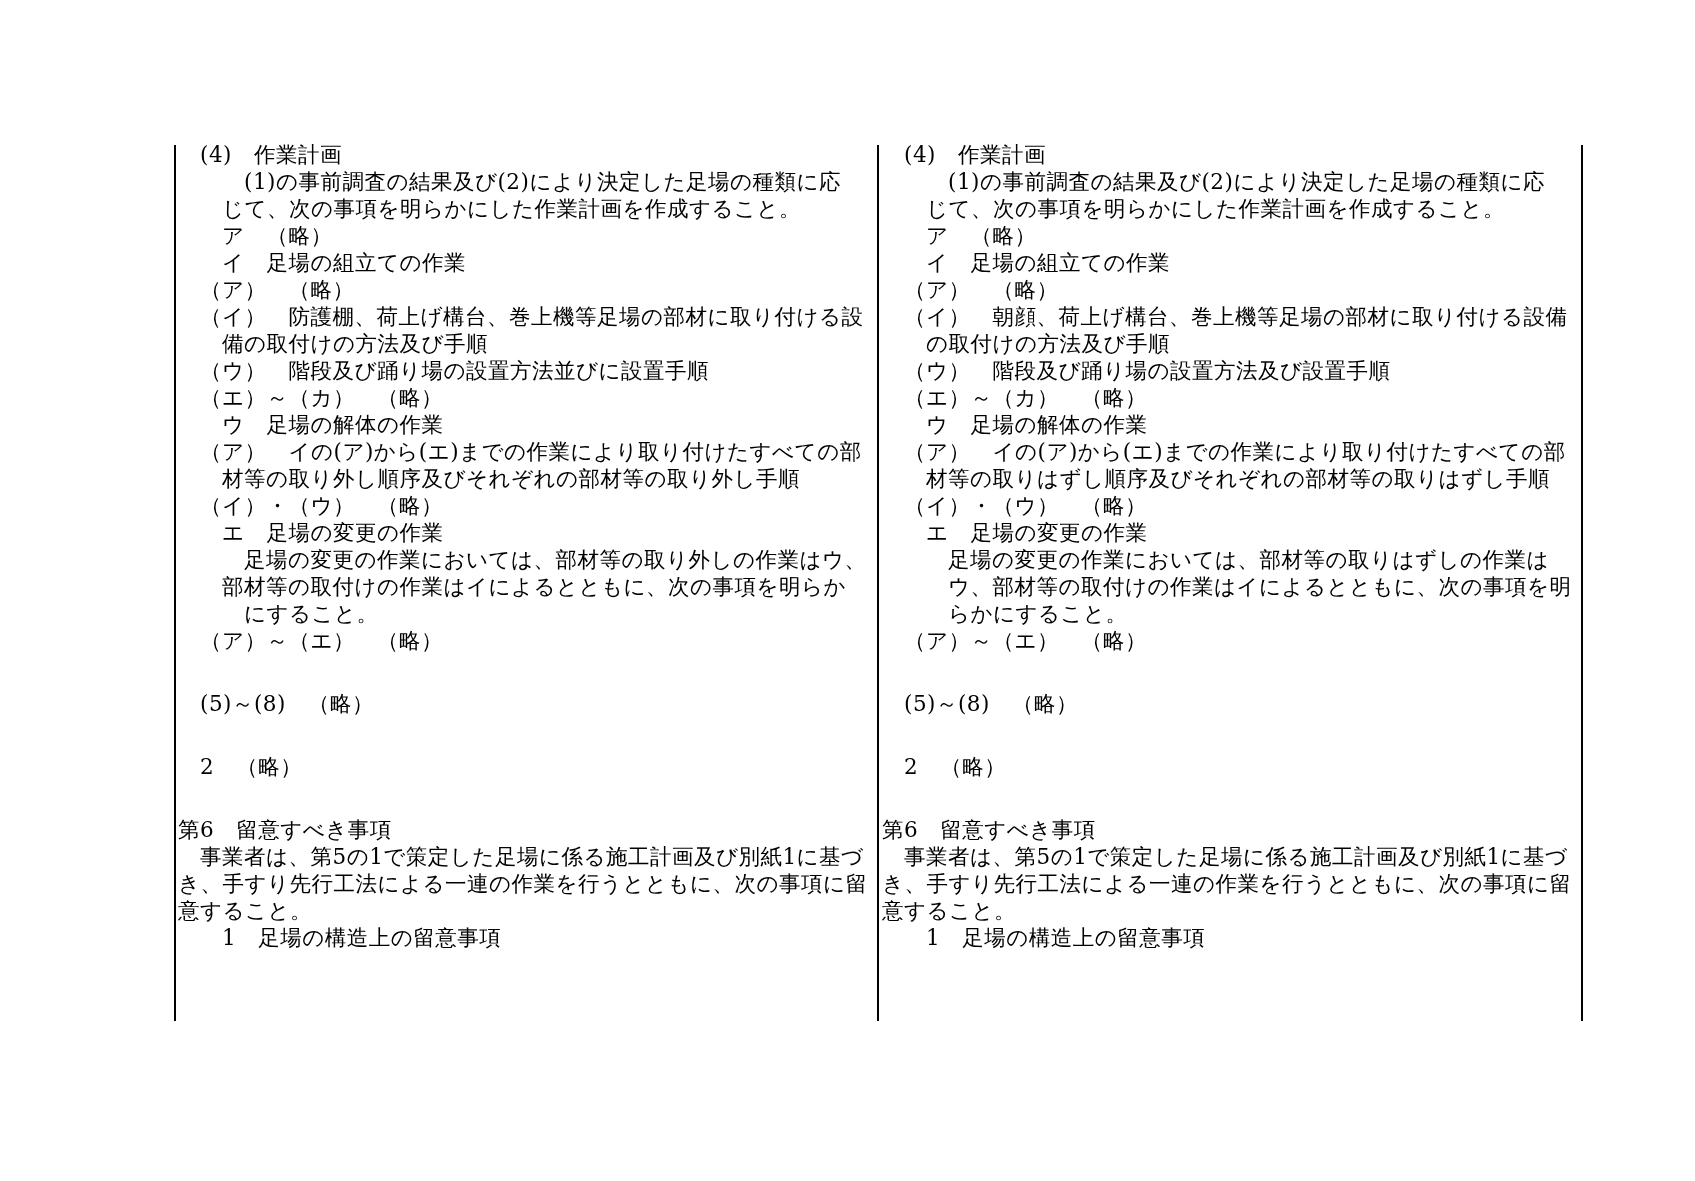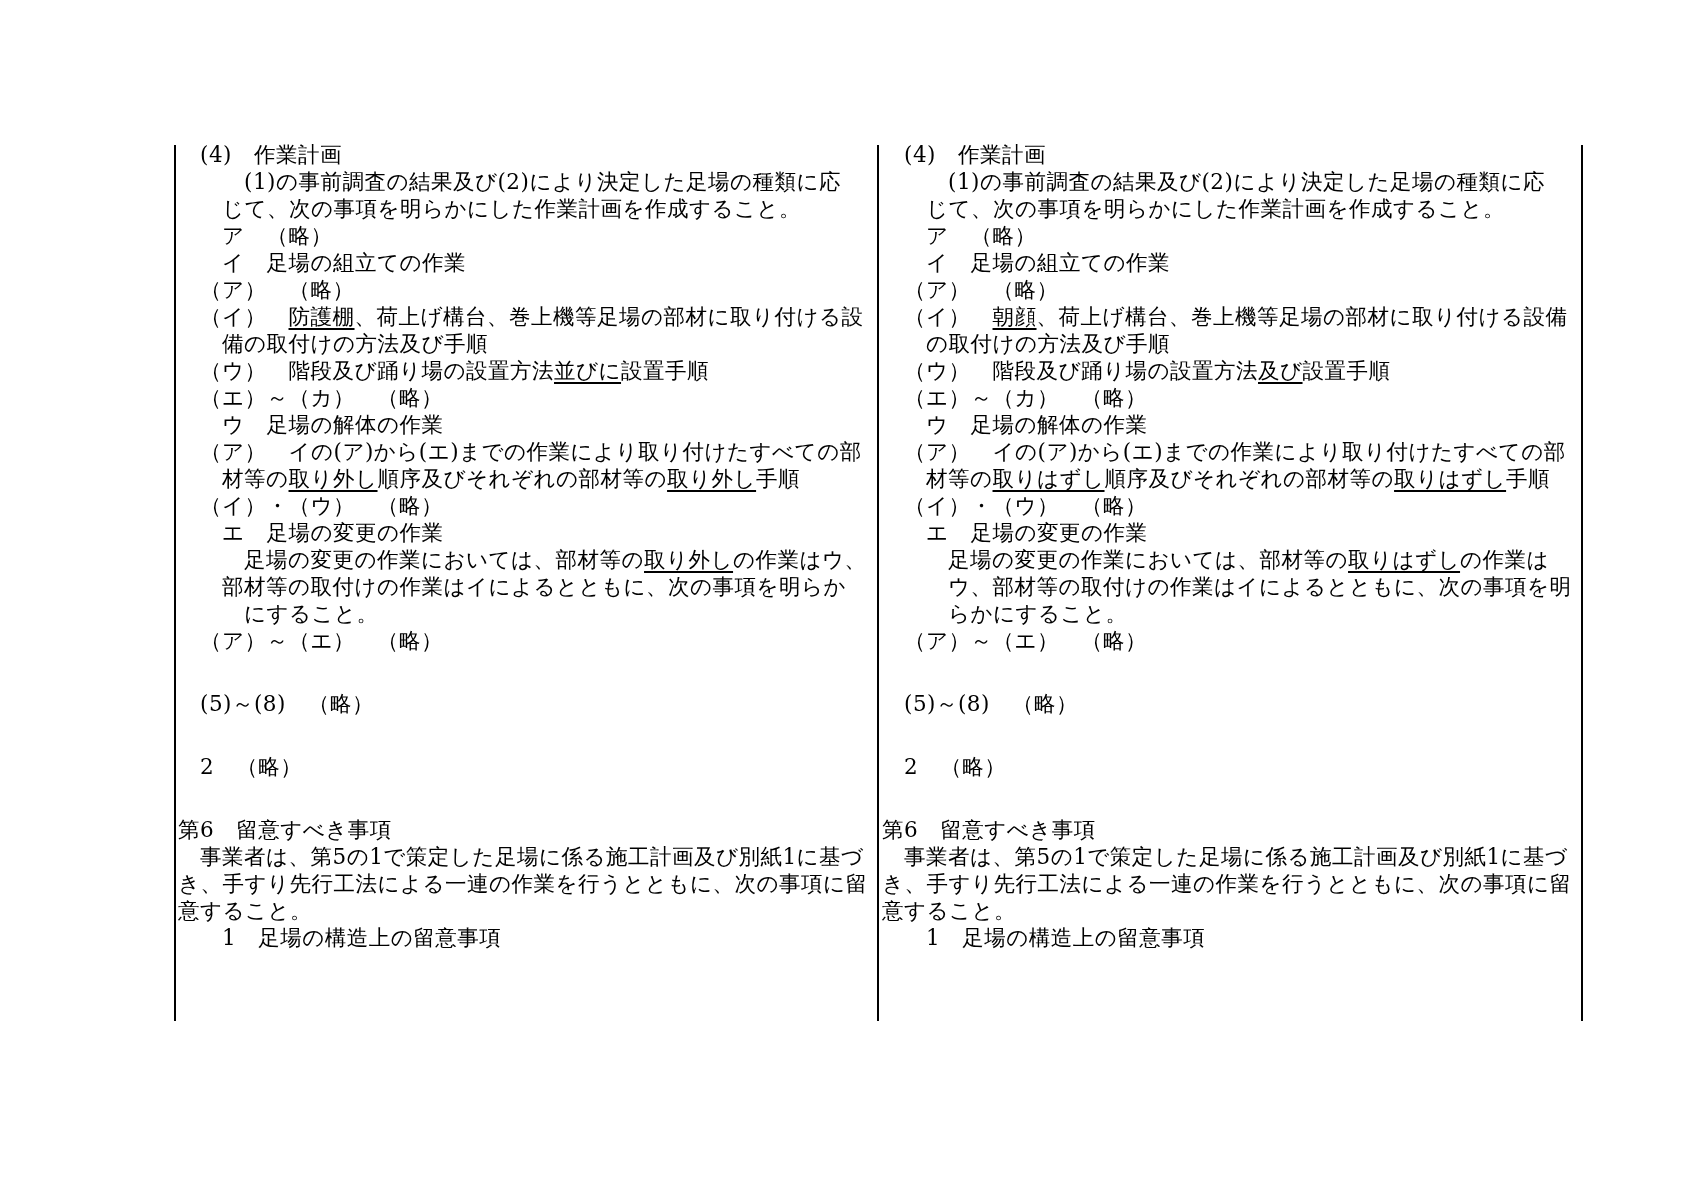--- a/index.html
+++ b/index.html
@@ -27,21 +27,20 @@
     font-size:21.5px;
     line-height:27px;
     white-space:pre;
     letter-spacing:0.5px;
   }
   .col-left{left:146px;width:697px;}
   .col-right{left:850px;width:697px;}
   .line{height:27px;}
   .line.blank{height:36px;}
   .ul{
-    text-decoration:underline;
     text-underline-offset:4px;
     text-decoration-thickness:1.5px;
   }
 </style>
 </head>
 <body>
 
 <div class="page">
   <div class="vline vline-left"></div>
   <div class="vline vline-mid"></div>

